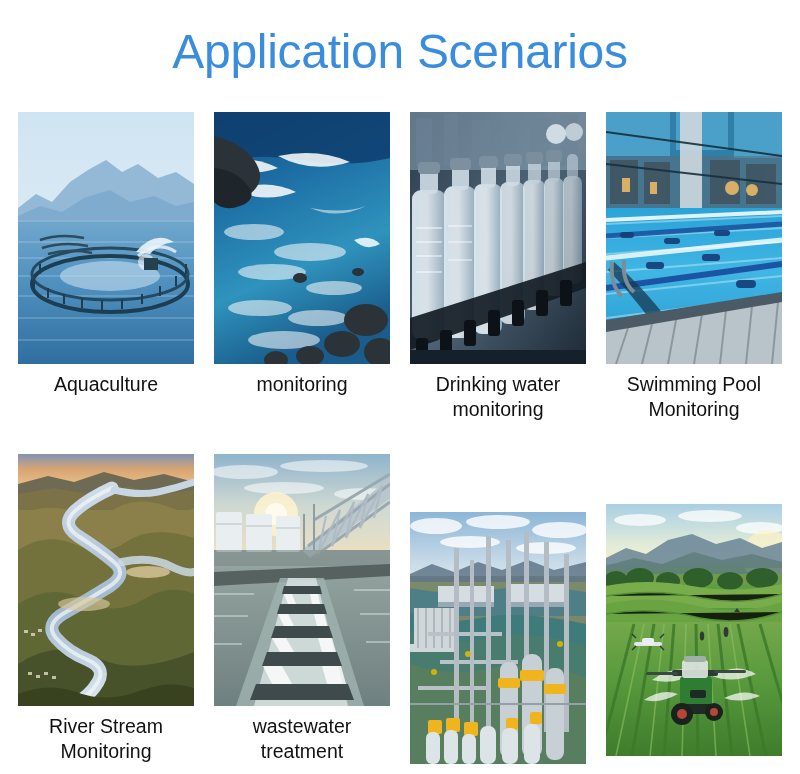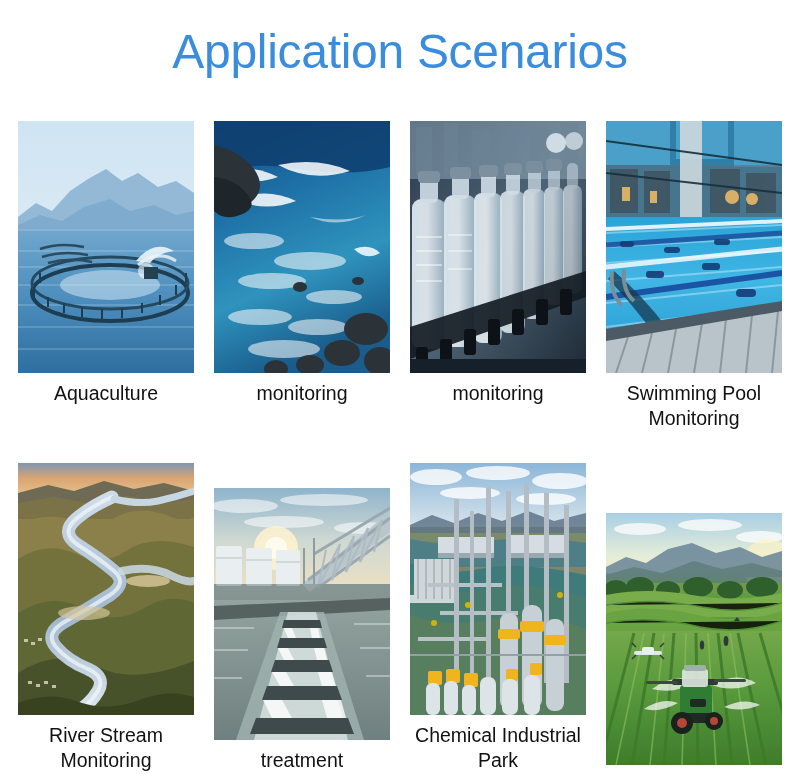--- a/index.html
+++ b/index.html
@@ -33,21 +33,20 @@
     color: #3a8ddd;
     letter-spacing: -0.3px;
     line-height: 60px;
     white-space: nowrap;
   }
   .grid {
     position: absolute;
     left: 0;
     top: 112px;
     width: 800px;
-    margin-top: 9px;
   }
   .row {
     display: flex;
     justify-content: center;
     align-items: flex-start;
     width: 800px;
   }
   .row-1 { height: 326px; }
   .row-2 { height: 326px; align-items: flex-end; }
   .cell {
@@ -278,20 +277,21 @@
               <rect x="54" y="208" width="12" height="26" rx="3"></rect>
               <rect x="78" y="198" width="12" height="26" rx="3"></rect>
               <rect x="102" y="188" width="12" height="26" rx="3"></rect>
               <rect x="126" y="178" width="12" height="26" rx="3"></rect>
               <rect x="150" y="168" width="12" height="26" rx="3"></rect>
             </g>
             <rect x="0" y="238" width="176" height="14" fill="#16202a"></rect>
           </svg>
         </div>
         <div class="caption">
+          <span class="cap-line">Drinking water</span>
           <span class="cap-line">monitoring</span>
         </div>
       </div>
 
       <div class="cell">
         <div class="photo">
           <svg viewBox="0 0 176 252" preserveAspectRatio="none" aria-hidden="true">
             <defs>
               <linearGradient id="spWater" x1="0" y1="0" x2="0" y2="1">
                 <stop offset="0%" stop-color="#2aa3d8"></stop>
@@ -508,20 +508,21 @@
               <path d="M0 140 H40"></path>
                 <path d="M0 162 H34"></path>
                 <path d="M0 190 H28"></path>
               <path d="M140 136 H176"></path>
                 <path d="M146 160 H176"></path>
                 <path d="M152 188 H176"></path>
             </g>
           </svg>
         </div>
         <div class="caption">
+          <span class="cap-line">wastewater</span>
           <span class="cap-line">treatment</span>
         </div>
       </div>
 
       <div class="cell">
         <div class="photo">
           <svg viewBox="0 0 176 252" preserveAspectRatio="none" aria-hidden="true">
             <defs>
               <linearGradient id="cpSky" x1="0" y1="0" x2="0" y2="1">
                 <stop offset="0%" stop-color="#8cb6d8"></stop>
@@ -605,24 +606,20 @@
             </g>
             <g stroke="#94a0a6" stroke-width="2" fill="none">
               <path d="M0 192 H176"></path>
             </g>
             <g fill="#e0b800" opacity="0.9">
               <circle cx="24" cy="160" r="3"></circle>
                 <circle cx="58" cy="142" r="3"></circle>
               <circle cx="150" cy="132" r="3"></circle>
             </g>
           </svg>
-        </div>
-        <div class="caption">
-          <span class="cap-line">Chemical Industrial</span>
-          <span class="cap-line">Park</span>
         </div>
       </div>
 
       <div class="cell">
         <div class="photo">
           <svg viewBox="0 0 176 252" preserveAspectRatio="none" aria-hidden="true">
             <defs>
               <linearGradient id="ifSky" x1="0" y1="0" x2="0" y2="1">
                 <stop offset="0%" stop-color="#a9cfe4"></stop>
                 <stop offset="70%" stop-color="#e3ecd8"></stop>

